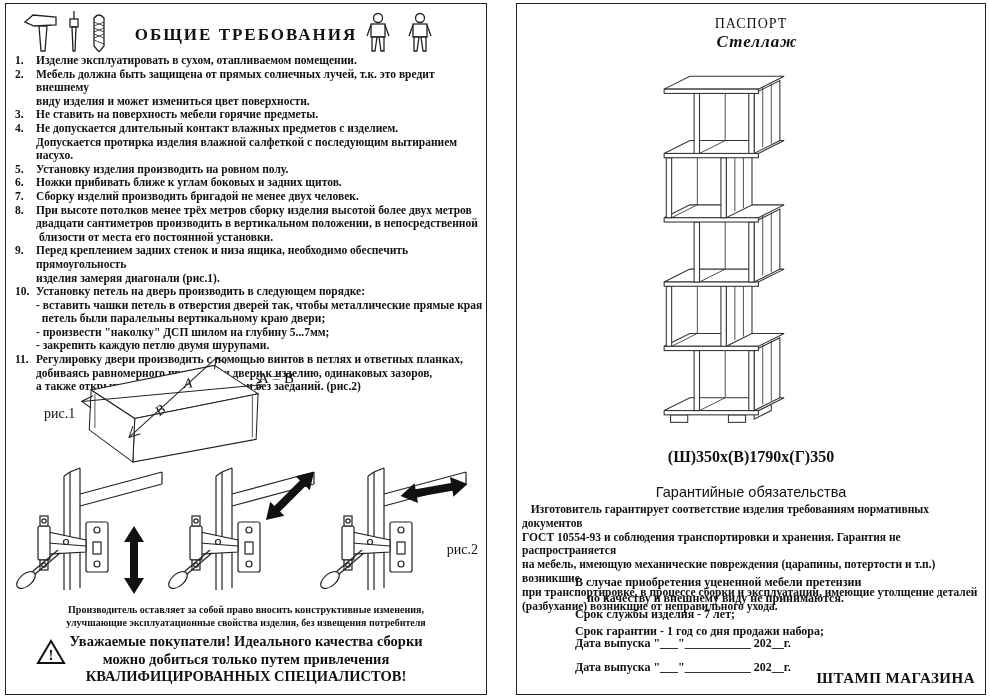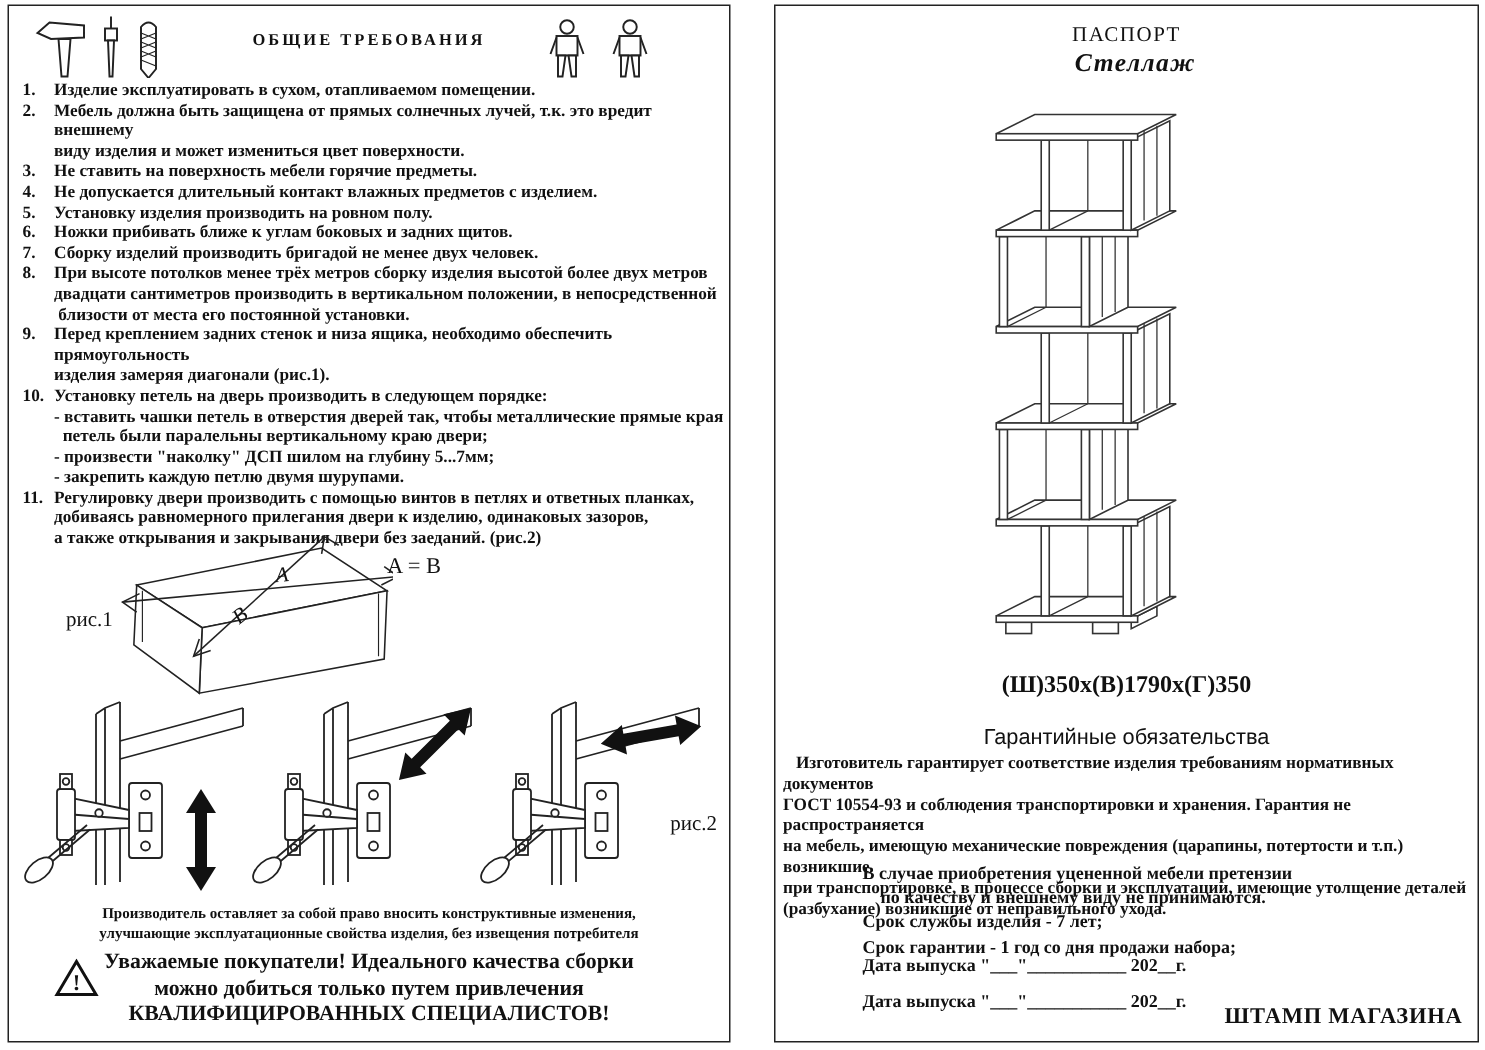--- a/index.html
+++ b/index.html
@@ -6,21 +6,21 @@
   body{
     width:990px;height:700px;position:relative;background:#ffffff;
     font-family:"Liberation Serif", serif;color:#111;overflow:hidden;
   }
   .page{position:absolute;top:3px;height:692px;border:1px solid #222;background:#fff;box-sizing:border-box;overflow:hidden;}
   .page-left{left:5px;width:482px;}
   .page-right{left:516px;width:470px;}
 
   
   .lp-header{position:relative;height:48px;}
-  .lp-title{position:absolute;left:0;right:0;top:10px;text-align:center;font-weight:bold;font-size:11px;letter-spacing:2px;}
+  .lp-title{position:absolute;left:0;right:0;top:10px;text-align:center;font-weight:bold;font-size:17px;letter-spacing:2px;}
   .tools-svg{position:absolute;left:16px;top:6px;}
   .people-svg{position:absolute;right:46px;top:8px;}
 
   
   .req-list{margin:2px 2px 0 6px;font-size:11.5px;font-weight:bold;line-height:13.6px;list-style:none;padding:0;}
   .req-item{position:relative;padding-left:24px;}
   .req-num{position:absolute;left:3px;top:0;}
   .req-line{display:block;white-space:pre-wrap;}
 
   
@@ -141,21 +141,21 @@
         <span class="req-num">3.</span>
         <span class="req-lines">
           
         <span class="req-line">Не ставить на поверхность мебели горячие предметы.</span></span>
       </li>
 
       <li class="req-item">
         <span class="req-num">4.</span>
         <span class="req-lines">
           
-        <span class="req-line">Не допускается длительный контакт влажных предметов с изделием.</span></span>
+        <span class="req-line">Не допускается длительный контакт влажных предметов с изделием.</span><span class="req-line">Допускается протирка изделия влажной салфеткой с последующим вытиранием насухо.</span></span>
       </li>
 
       <li class="req-item">
         <span class="req-num">5.</span>
         <span class="req-lines">
           
         <span class="req-line">Установку изделия производить на ровном полу.</span></span>
       </li>
 
       <li class="req-item">

